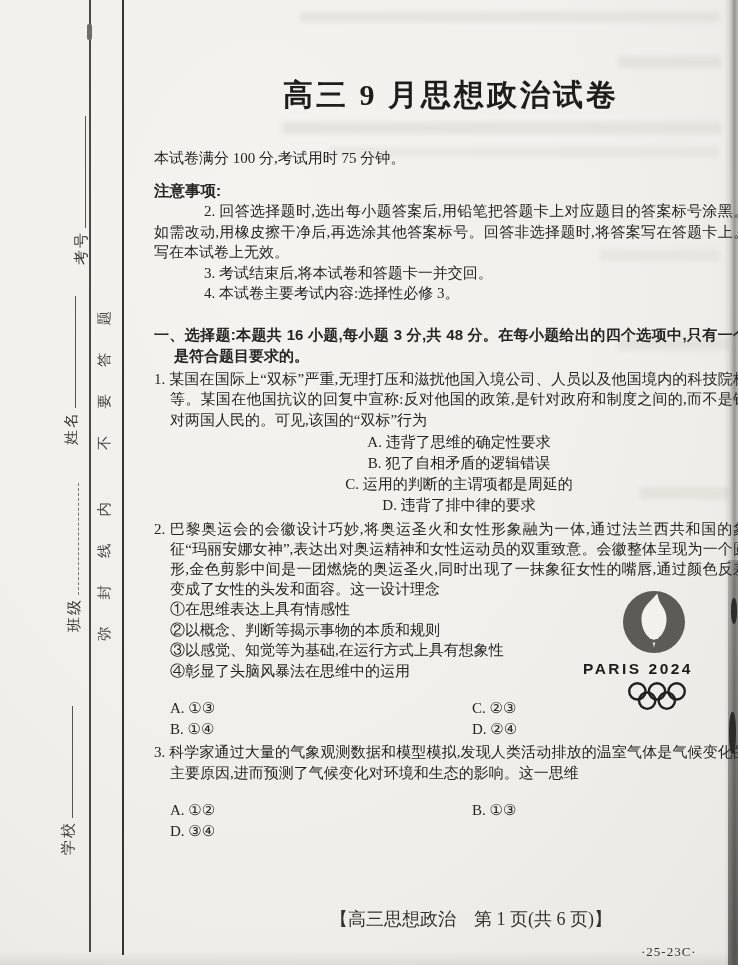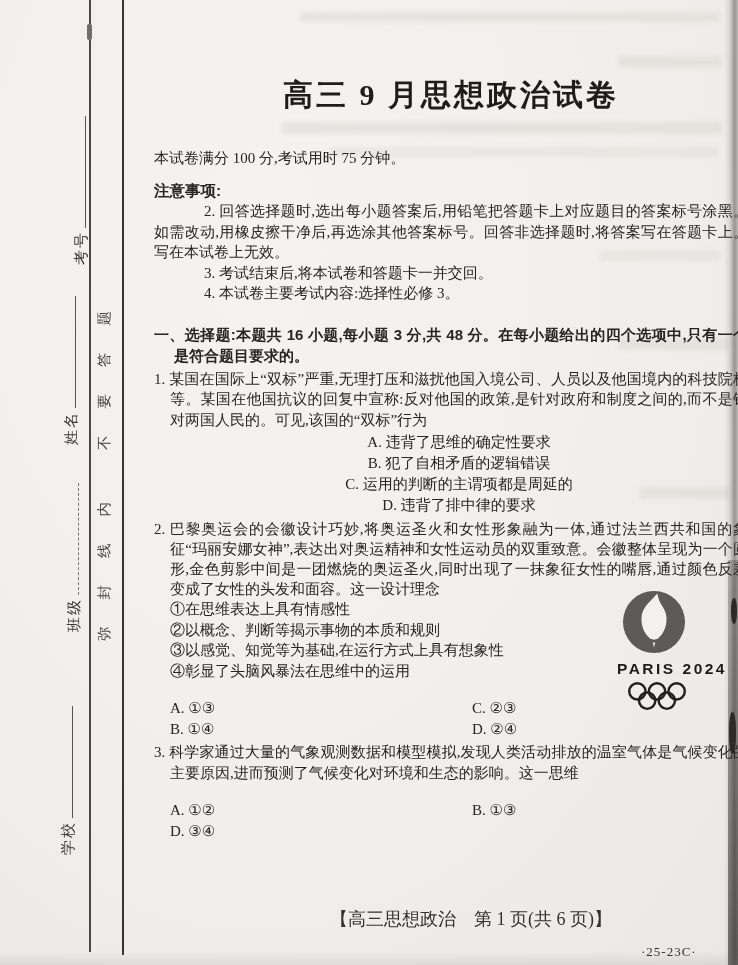--- a/index.html
+++ b/index.html
@@ -63,21 +63,21 @@
   .opts-stack{padding-left:16px;margin-top:2px;text-align:center;}
   .opts-stack .option{line-height:21px;}
   .opts-grid{
     display:grid;grid-template-columns:302px 1fr;
     padding-left:16px;margin-top:17px;
   }
   .opts-grid .option{line-height:20.5px;}
   
   .emblem{position:absolute;left:621px;top:589px;width:66px;height:66px;}
   .wordmark{
-    position:absolute;left:610px;top:660px;width:124px;text-align:center;
+    position:absolute;left:576px;top:660px;width:124px;text-align:center;
     font-family:"Liberation Sans","DejaVu Sans",sans-serif;
     font-size:15.5px;font-weight:bold;letter-spacing:2.5px;color:#1c1c1a;
   }
   .rings{position:absolute;left:627px;top:682px;width:60px;height:29px;}
   
   .footer-left{position:absolute;left:330px;top:907px;font-size:18px;color:#33322f;}
   .footer-right{position:absolute;left:641px;top:944px;font-size:13px;letter-spacing:1px;color:#33322f;}
   
   .ghost{position:absolute;background:#dbd9d3;opacity:.55;filter:blur(2px);border-radius:2px;}
   .g1{left:300px;top:12px;width:420px;height:10px;}

